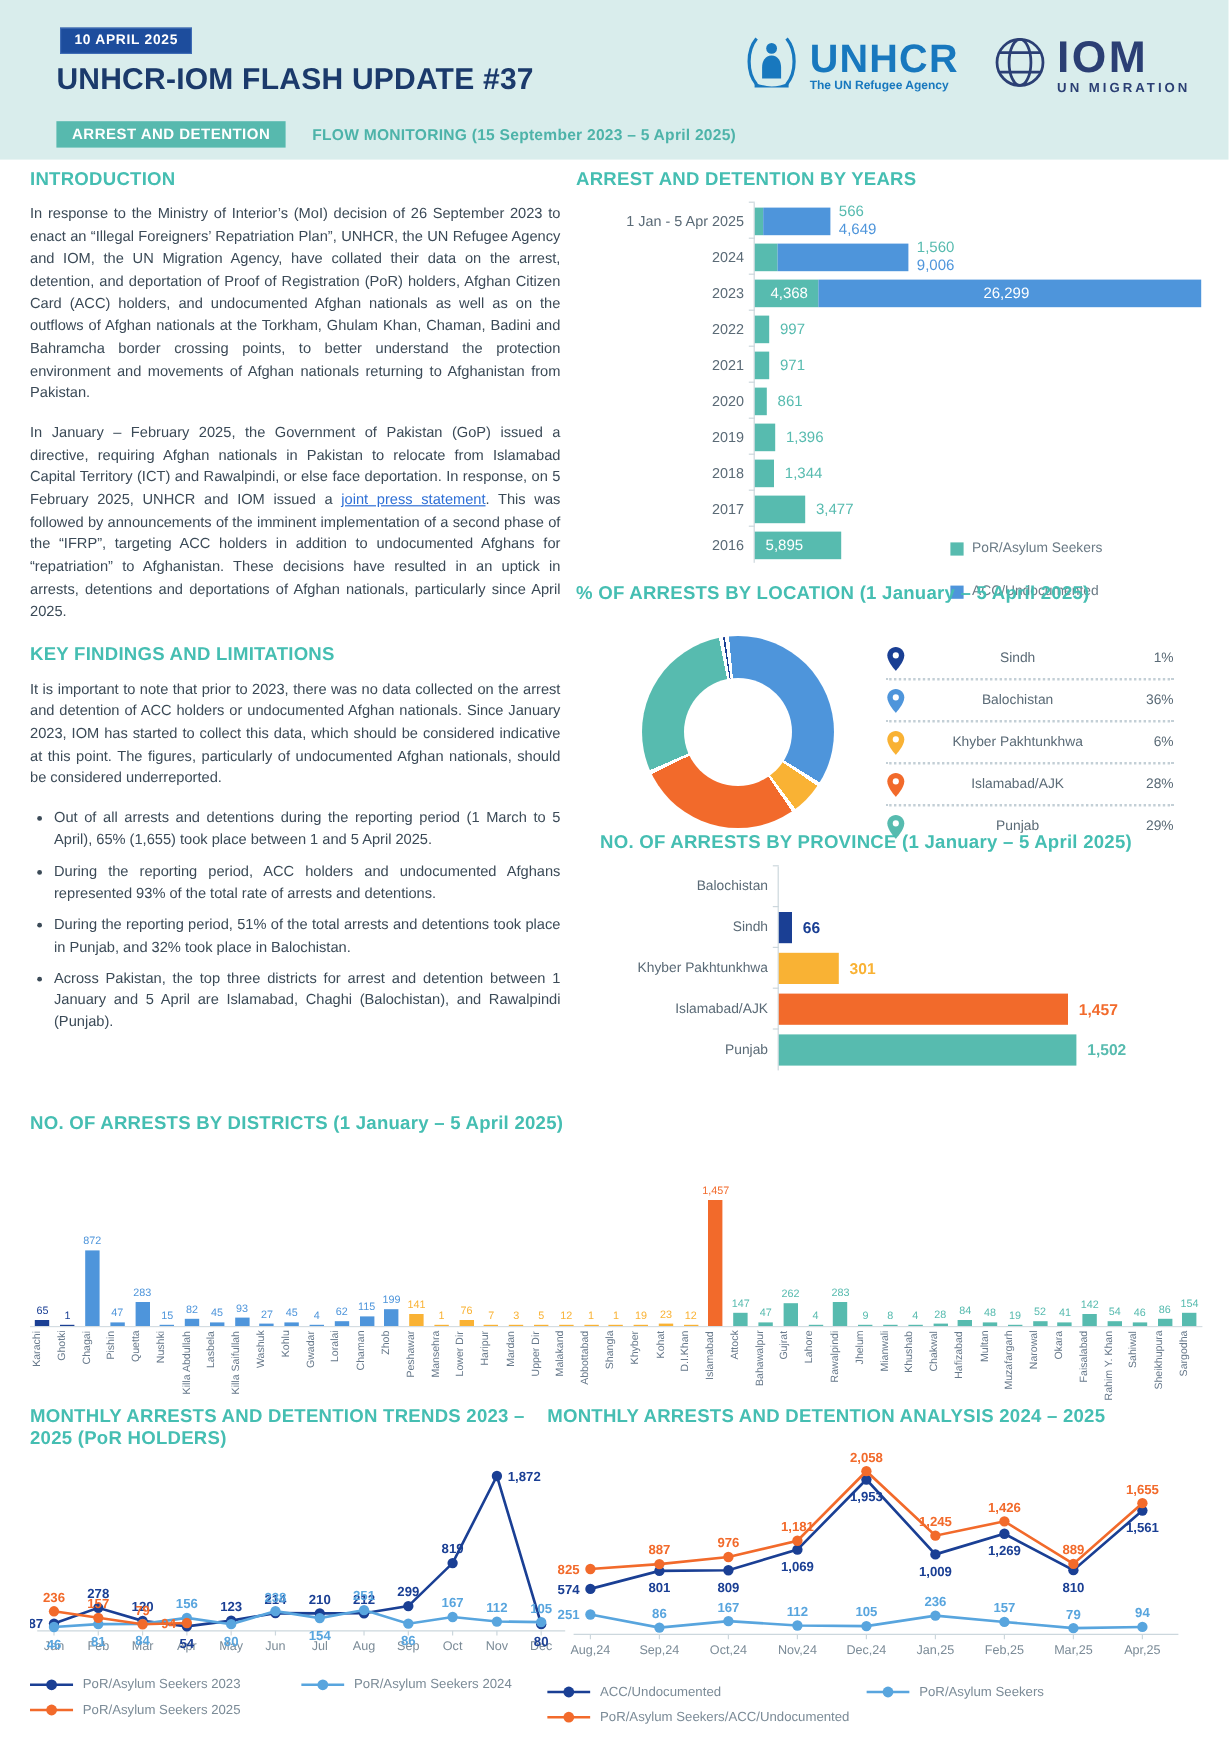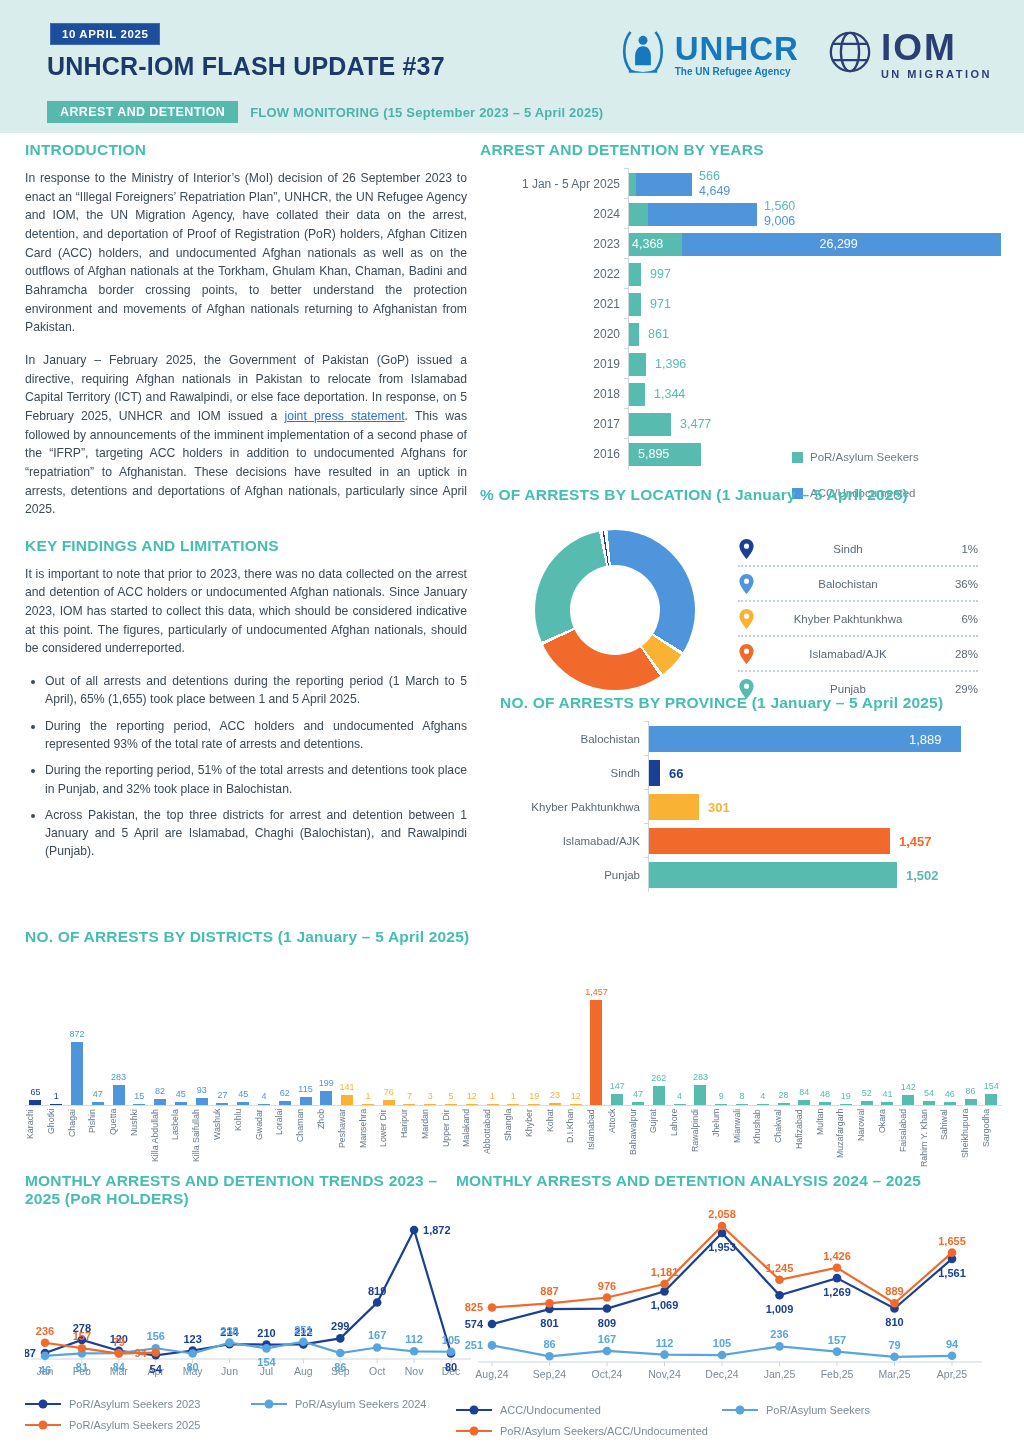--- a/index.html
+++ b/index.html
@@ -4,21 +4,21 @@
 <style>
   html,body{margin:0;padding:0;background:#fff;}
   .page{position:relative;width:1024px;height:1449px;background:#ffffff;overflow:hidden;
         font-family:"Liberation Sans",sans-serif;}
   
   .header-band{position:absolute;top:0;left:0;width:1024px;height:133px;background:#d9edec;}
   .date-badge{position:absolute;left:50px;top:23px;background:#1d4d9d;border:1px solid #3f6cb5;
       color:#fff;font-size:11.5px;font-weight:bold;letter-spacing:.6px;padding:4px 11px;}
   .page-title{position:absolute;left:47px;top:52px;margin:0;font-size:25px;font-weight:bold;
       color:#1b3a6b;letter-spacing:.2px;}
-  .subtitle-row{position:absolute;left:47px;top:101px;display:flex;align-items:center;gap:12px;}
+  .subtitle-row{position:absolute;left:47px;top:101px;display:flex;align-items:center;gap:22px;}
   .topic-badge{background:#57b9ae;color:#fff;font-weight:bold;font-size:12.5px;letter-spacing:.4px;padding:4px 13px;}
   .subtitle{color:#4db3a9;font-size:13px;font-weight:bold;letter-spacing:.2px;}
   .logos{position:absolute;right:32px;top:26px;display:flex;align-items:center;gap:28px;}
   .unhcr-logo{display:flex;align-items:center;gap:7px;}
   .unhcr-wordmark{line-height:1;}
   .unhcr-word{font-size:33px;font-weight:bold;color:#1878be;letter-spacing:1px;}
   .unhcr-tag{font-size:10px;font-weight:bold;color:#1878be;margin-top:2px;}
   .iom-logo{display:flex;align-items:center;gap:8px;}
   .iom-wordmark .iom-word{font-size:37px;font-weight:bold;color:#2b3f74;letter-spacing:2px;line-height:1;}
   .iom-tag{font-size:11px;font-weight:bold;color:#2b3f74;letter-spacing:2.5px;margin-top:2px;}
@@ -179,21 +179,21 @@
                 <span style="color: rgb(87, 187, 175);">1,560</span>
                 <span style="color: rgb(78, 149, 219);">9,006</span>
               </div>
             </div>
           </div>
           <div class="yrow">
             <div class="ylab">2023</div>
             <div class="ybars">
               <span class="yseg" style="width: 53px; background: rgb(87, 187, 175);"></span>
               <span class="yseg" style="width: 319px; background: rgb(78, 149, 219);"></span>
-              <span class="yin" style="left: 3px;">4,368</span>
+              <span class="yin" style="left: 13px;">4,368</span>
               <span class="yin" style="left: 190.5px;">26,299</span>
             </div>
           </div>
           <div class="yrow">
             <div class="ylab">2022</div>
             <div class="ybars">
               <span class="yseg" style="width: 12px; background: rgb(87, 187, 175);"></span>
               <span class="yout" style="left: 21px; color: rgb(87, 187, 175);">997</span>
             </div>
           </div>
@@ -313,24 +313,20 @@
       </div>
   </section>
 
   <section class="prov-sec">
     <h2 class="sec-h">NO. OF ARRESTS BY PROVINCE (1 January – 5 April 2025)</h2>
     <div class="pchart">
       <div class="paxis"></div>
       <div id="prov-rows">
           <div class="prow">
             <div class="plab">Balochistan</div>
-            <div class="pbars">
-              <span class="pseg" style="width: 312px; background: rgb(78, 149, 219);"></span>
-              <span class="pin-val" style="left: 260px;">1,889</span>
-            </div>
           </div>
           <div class="prow">
             <div class="plab">Sindh</div>
             <div class="pbars">
               <span class="pseg" style="width: 11px; background: rgb(26, 63, 148);"></span>
               <span class="pout-val" style="left: 20px; color: rgb(26, 63, 148);">66</span>
             </div>
           </div>
           <div class="prow">
             <div class="plab">Khyber Pakhtunkhwa</div>

